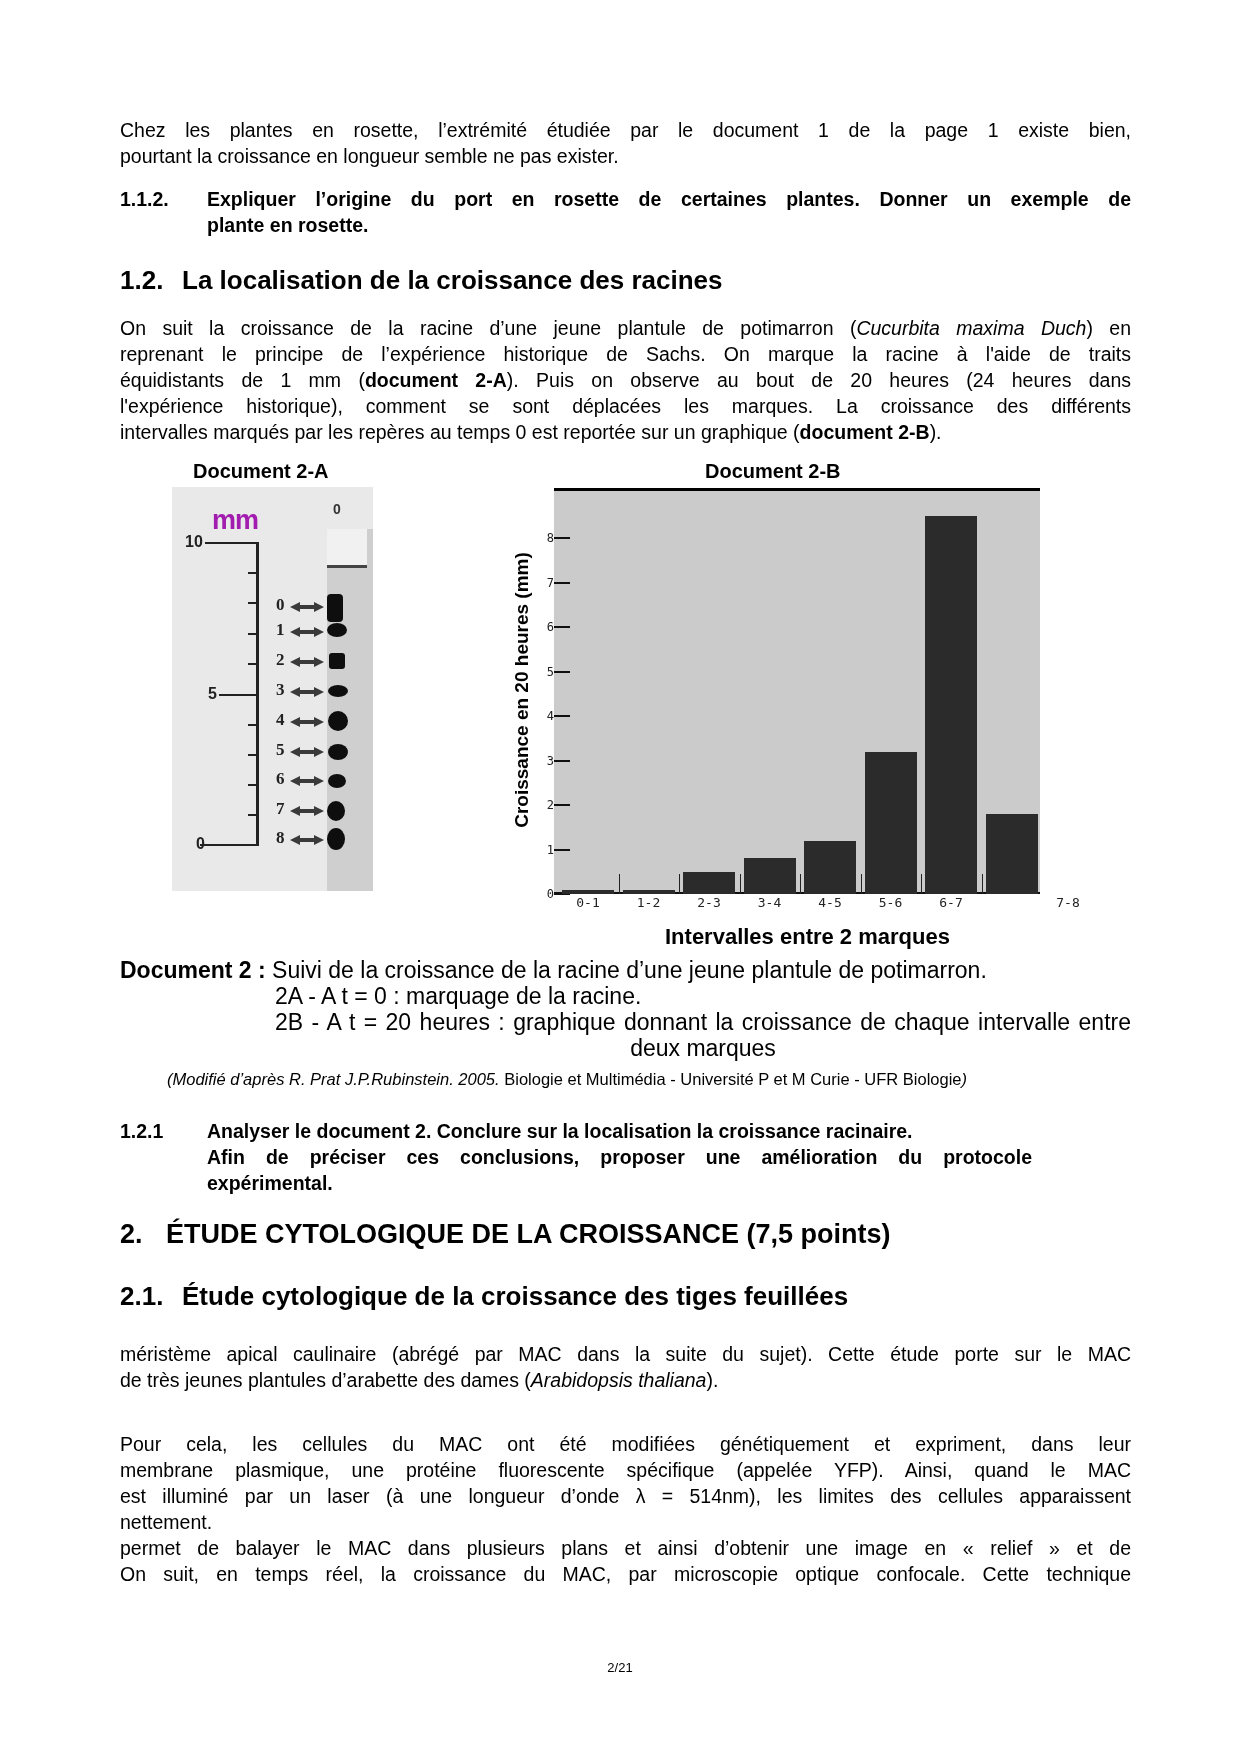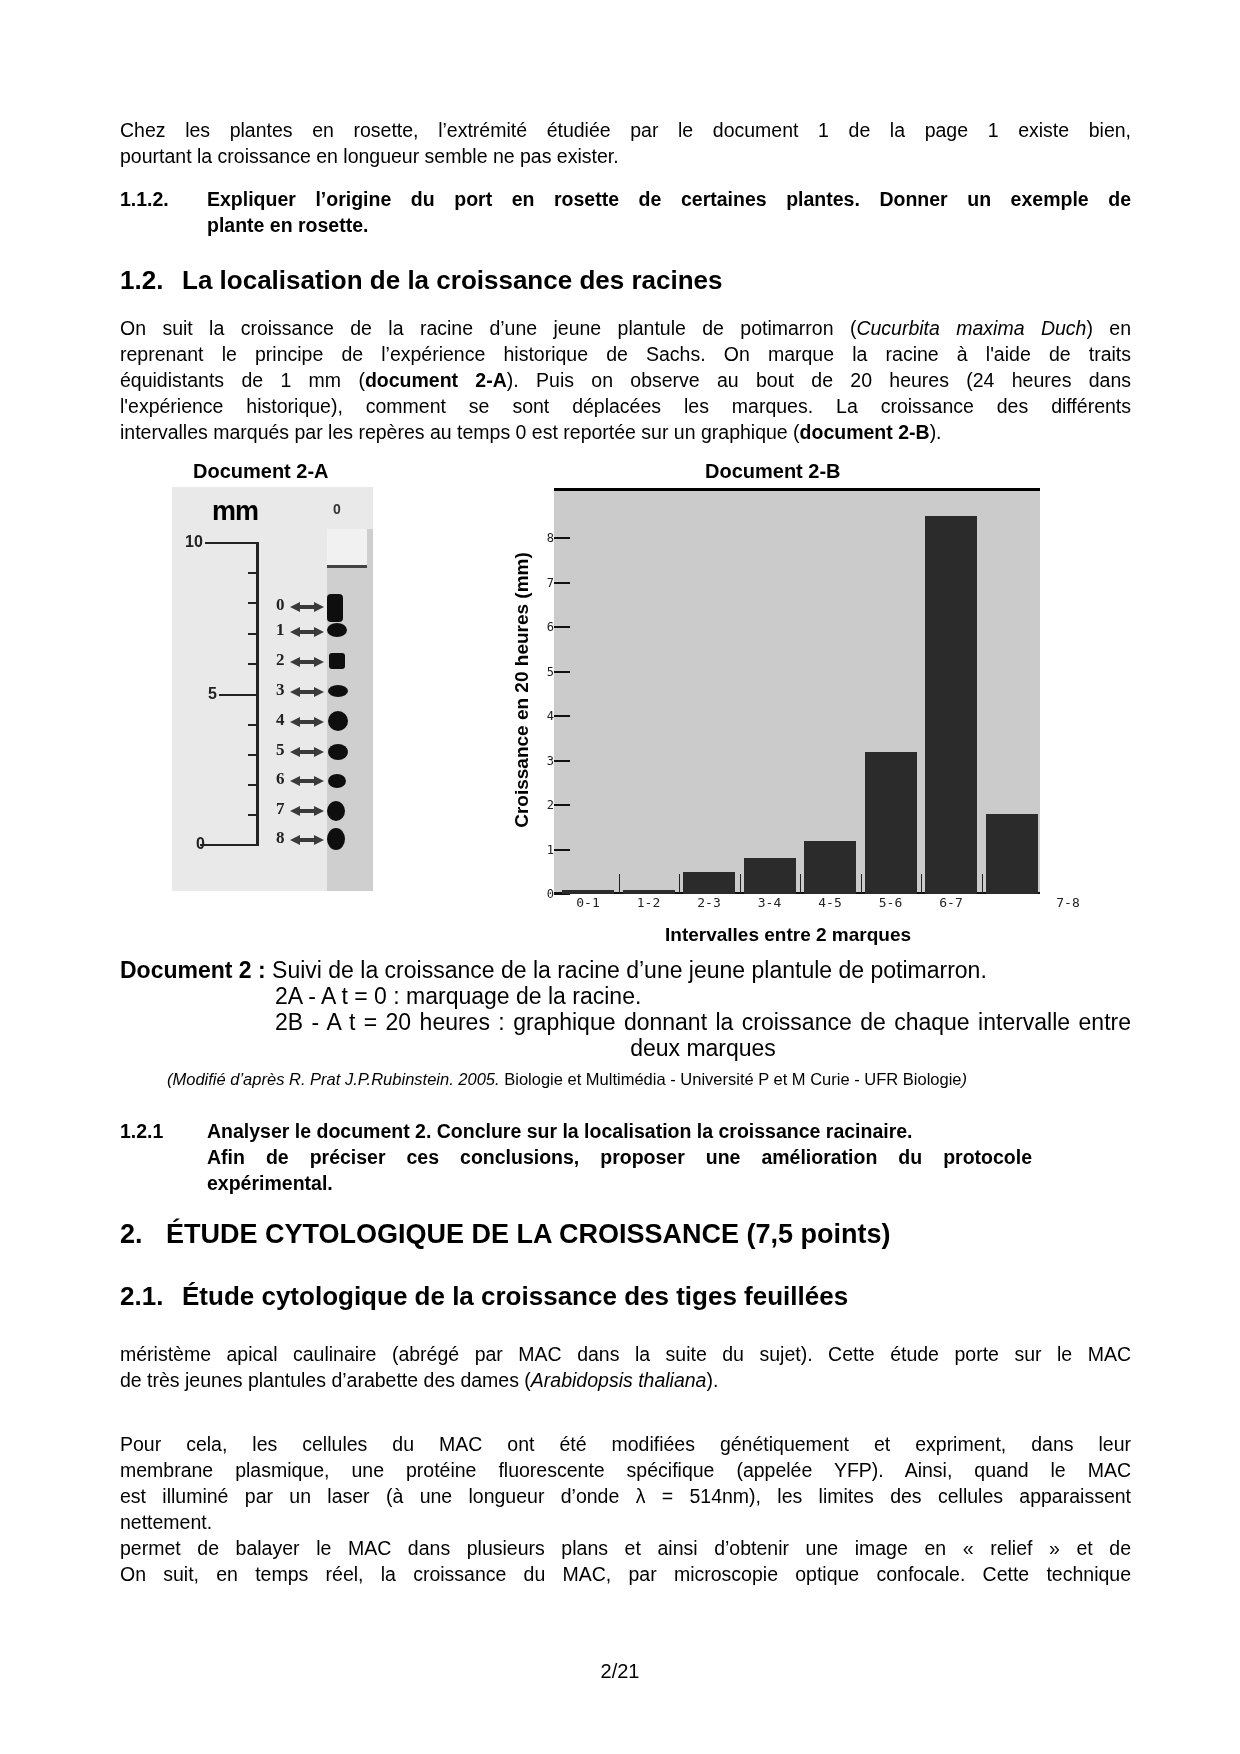--- a/index.html
+++ b/index.html
@@ -18,45 +18,45 @@
   .h2 { position: absolute; left: 120px; font-size: 26px; font-weight: bold; line-height: 32px; }
   .h2 .num { display: inline-block; width: 62px; }
   .h1 { position: absolute; left: 120px; font-size: 27px; font-weight: bold; line-height: 34px; }
   .h1 .num { display: inline-block; width: 46px; }
   i { font-style: italic; }
   b { font-weight: bold; }
 
   
   .docA-title { position: absolute; left: 193px; top: 460px; font-size: 20px; font-weight: bold; }
   .docA { position: absolute; left: 172px; top: 487px; width: 201px; height: 404px; background: #e9e9e9; }
-  .docA .mm { position: absolute; left: 40px; top: 9px; font-size: 27px; font-weight: bold; color: #000000; letter-spacing: -1px; }
+  .docA .mm { position: absolute; left: 40px; top: 18px; font-size: 27px; font-weight: bold; color: #a21caf; letter-spacing: -1px; }
   .docA .zero-top { position: absolute; left: 161px; top: 14px; font-size: 14px; font-weight: bold; color: #333; }
   .docA .strip { position: absolute; left: 155px; top: 42px; width: 46px; height: 362px; background: #cfcfcf; }
   .docA .strip .cap { position: absolute; left: 0; top: 0; width: 40px; height: 36px; background: #f1f1f1; border-bottom: 3px solid #444; }
   .docA .axis-v { position: absolute; left: 84px; top: 55px; width: 3px; height: 304px; background: #222; }
   .docA .tick { position: absolute; height: 2px; background: #222; }
   .docA .lbl { position: absolute; font-size: 16px; font-weight: bold; color: #222; }
   .docA .mark-lbl { position: absolute; font-size: 17px; font-weight: bold; color: #222; font-family: "Liberation Serif", serif; }
 
   
   .docB-title { position: absolute; left: 705px; top: 460px; font-size: 20px; font-weight: bold; }
   .chart { position: absolute; left: 554px; top: 488px; width: 486px; height: 403px; background: #cbcbcb; border-top: 3px solid #000; }
   .chart .xaxis { position: absolute; left: 0; right: 0; bottom: 0; height: 2px; background: #111; }
   .chart .ytick { position: absolute; left: 0; width: 16px; height: 2px; background: #111; }
   .chart .bar { position: absolute; bottom: 0; background: #2b2b2b; }
   .chart .sep { position: absolute; bottom: 0; width: 1px; height: 20px; background: #222; }
   .ylabels { position: absolute; left: 540px; top: 488px; width: 14px; height: 405px; }
   .ylabels .yl { position: absolute; right: 0; font-family: "DejaVu Sans Mono", monospace; font-size: 12px; color: #222; }
   .xlabels .xl { position: absolute; top: 895px; font-family: "DejaVu Sans Mono", monospace; font-size: 13px; color: #222; text-align: center; width: 56px; }
   .ytitle { position: absolute; left: 522px; top: 690px; transform: translate(-50%, -50%) rotate(-90deg); font-size: 19px; font-weight: bold; white-space: nowrap; }
-  .xtitle { position: absolute; left: 665px; top: 924px; font-size: 19px; font-weight: bold; }
+  .xtitle { position: absolute; left: 665px; top: 924px; font-size: 22px; font-weight: bold; }
 
   .caption { position: absolute; left: 120px; width: 1011px; font-size: 23px; line-height: 26px; }
   .source { position: absolute; left: 167px; top: 1070px; font-size: 16.5px; }
-  .pagenum { position: absolute; left: 0; width: 1240px; top: 1660px; text-align: center; font-size: 20px; }
+  .pagenum { position: absolute; left: 0; width: 1240px; top: 1660px; text-align: center; font-size: 13px; }
 </style>
 </head>
 <body>
 
 <div class="page">
 
   <div class="p" style="top:117px;">
     <span class="line">Chez les plantes en rosette, l’extrémité étudiée par le document 1 de la page 1 existe bien,</span>
     <span class="line last">pourtant la croissance en longueur semble ne pas exister.</span>
   </div>

